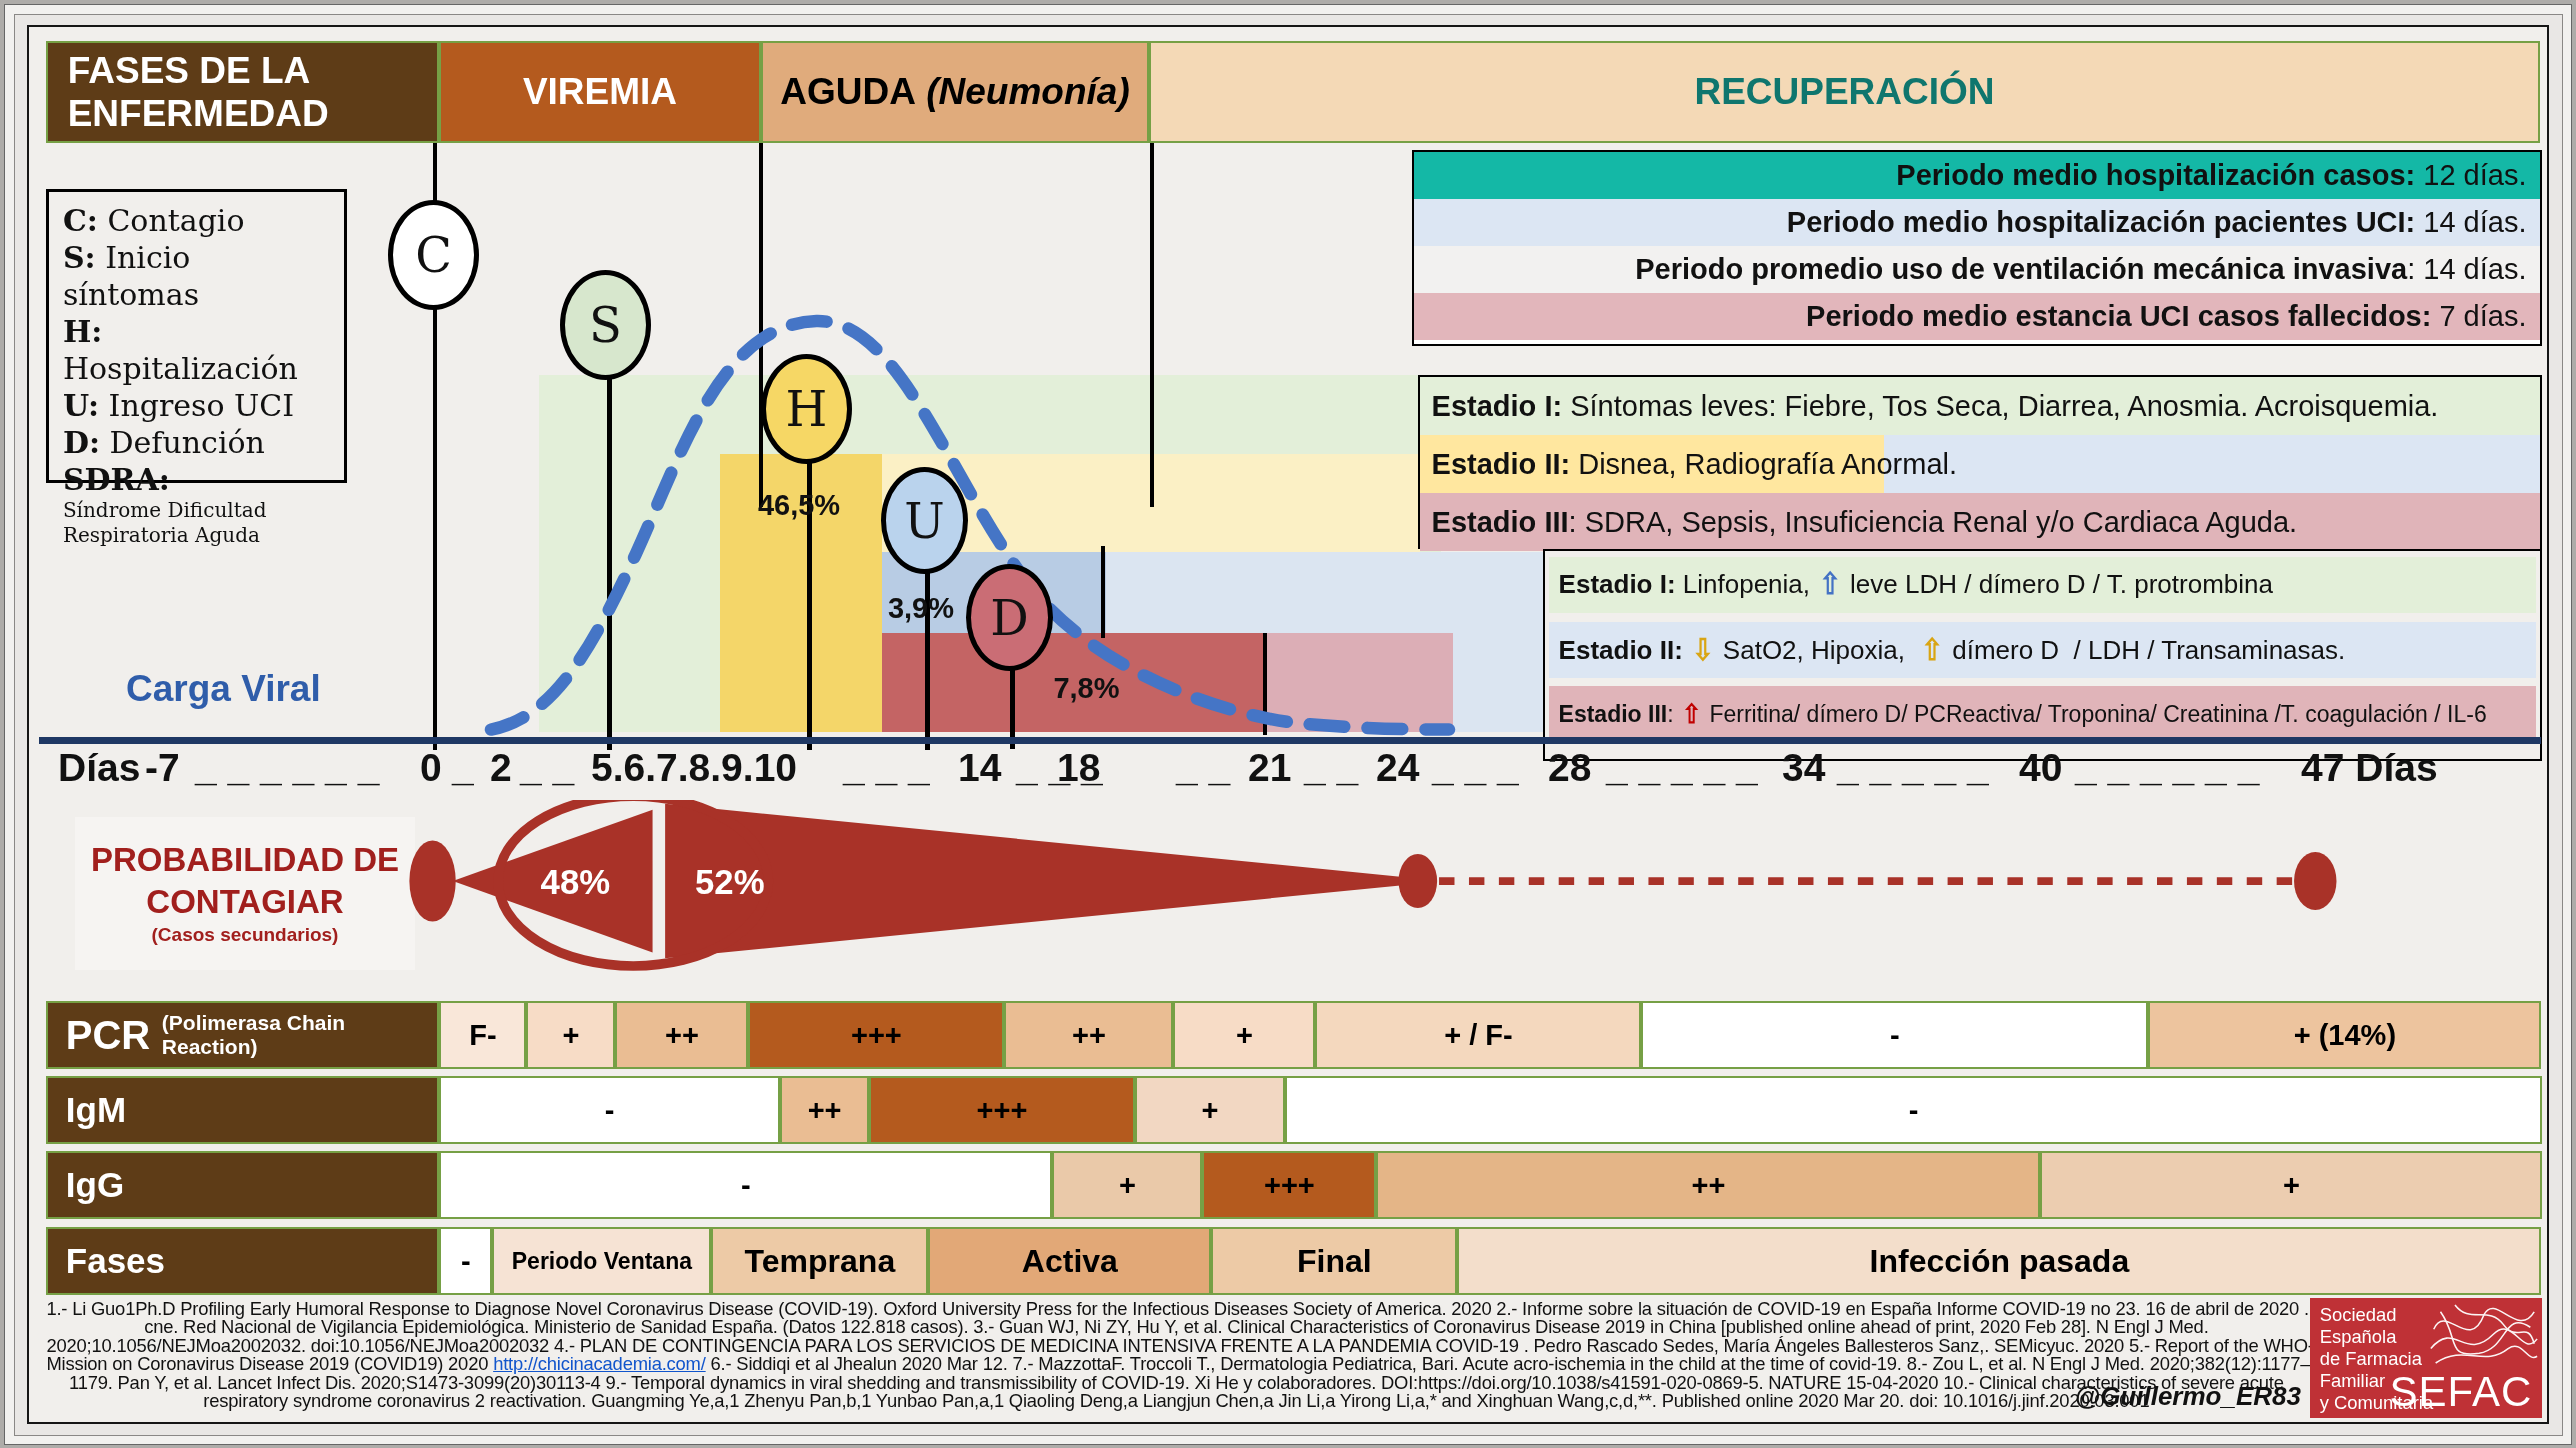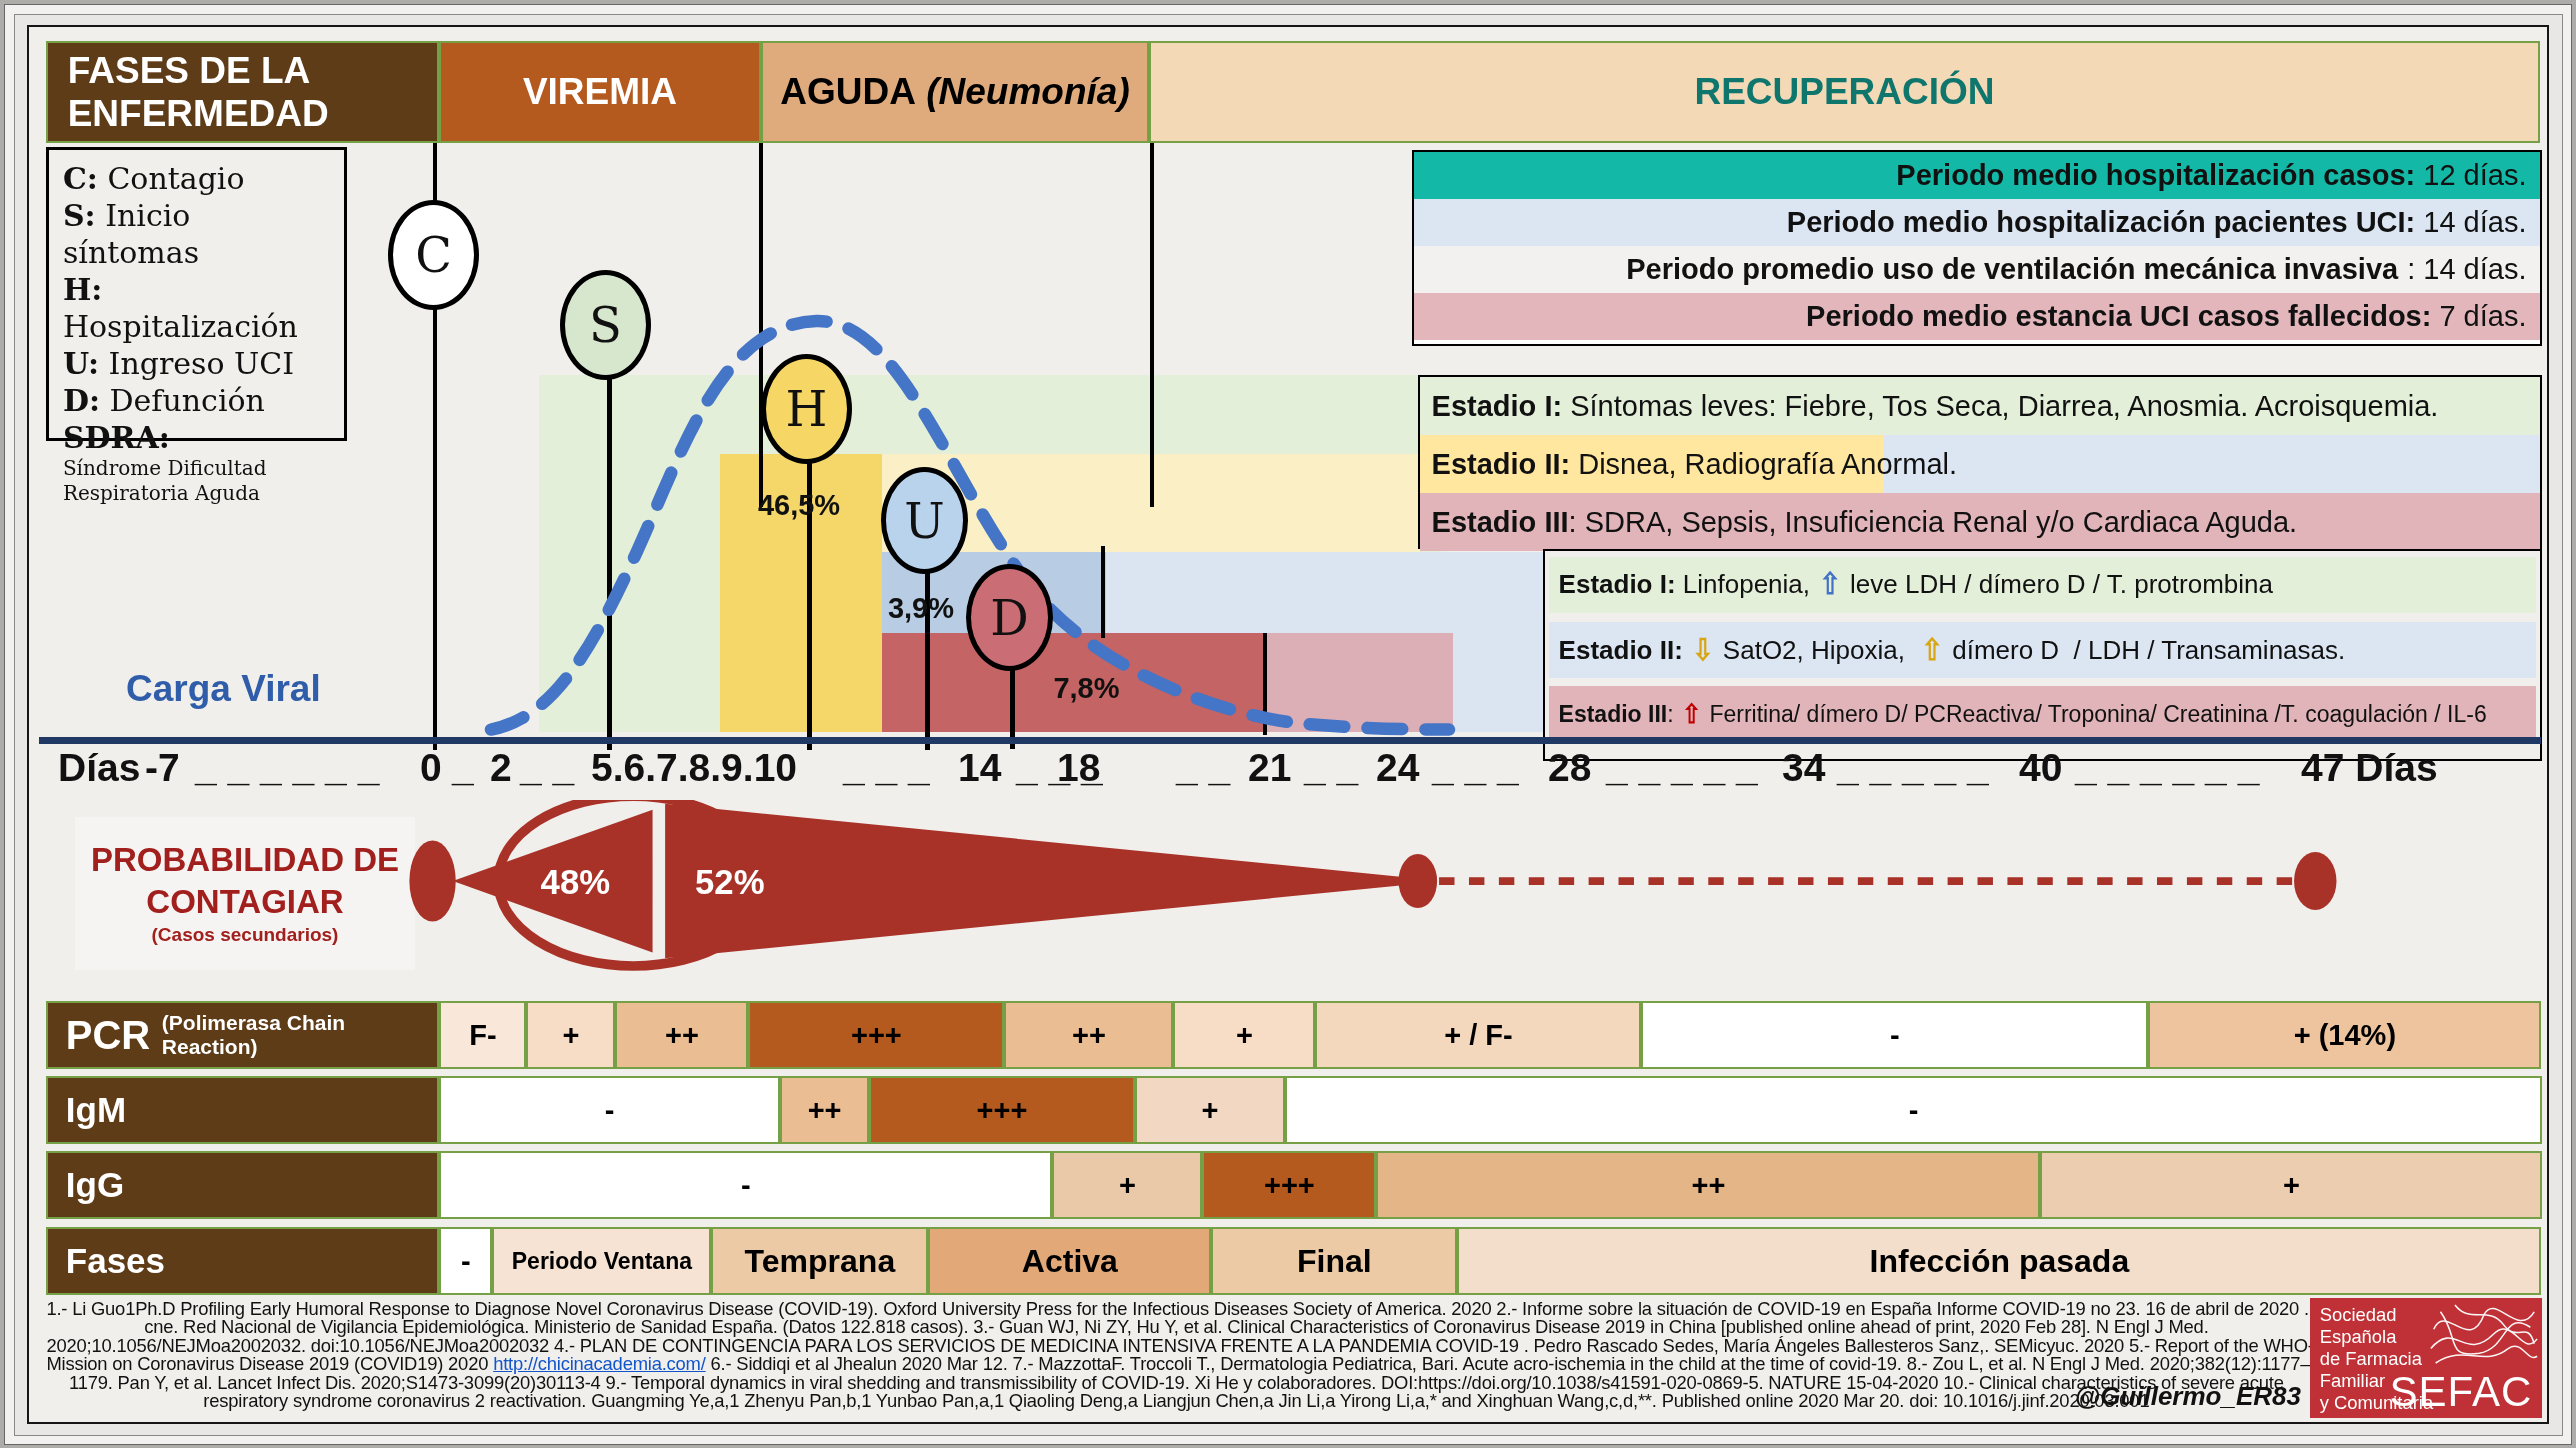--- a/index.html
+++ b/index.html
@@ -9,21 +9,21 @@
   .frame2{position:absolute;inset:13.5px;background:#e9e7e5;border:1.9px solid #8a8886;}
   .inner{position:absolute;inset:25px 27px;background:#f1efec;border:2.9px solid #151515;overflow:hidden;}
   .abs{position:absolute;}
   .hdr{display:flex;align-items:center;justify-content:center;border:2.9px solid #76a045;
        box-sizing:border-box;font-weight:bold;font-size:37px;}
   .vline{position:absolute;width:3.9px;background:#000;}
   .stick{position:absolute;width:4.8px;background:#000;}
   .circle{position:absolute;border:5.8px solid #000;border-radius:50%;display:flex;
           align-items:center;justify-content:center;font-family:"DejaVu Serif",serif;font-size:48px;background:#fff;}
   .pct{position:absolute;font-weight:bold;font-size:29px;text-align:center;}
-  .legend{position:absolute;border:3.9px solid #000;font-family:"DejaVu Serif",serif;padding:9.7px 13.5px;box-sizing:border-box;}
+  .legend{position:absolute;border:3.9px solid #000;font-family:"DejaVu Serif",serif;padding:9.7px 13.5px;box-sizing:border-box;margin-top:42px;}
   .legend .li{font-size:30px;line-height:37px;}
   .legend .li b{font-weight:bold;}
   .legend .small{font-size:20px;line-height:25px;}
   .ibox{position:absolute;border:2.9px solid #000;box-sizing:border-box;}
   .prow{display:flex;align-items:center;justify-content:flex-end;padding-right:13.5px;font-size:29px;height:47px;white-space:nowrap;}
   .erow{display:flex;align-items:center;padding-left:11.6px;font-size:29px;height:58px;white-space:nowrap;}
   .lrow{display:flex;align-items:center;padding-left:9.7px;font-size:26px;white-space:nowrap;}
   .arrow{font-weight:bold;display:inline-block;transform:scaleY(1.15);margin:0 1.9px;}
   .axis-seg{position:absolute;font-weight:bold;font-size:39px;white-space:pre;}
   .trow{position:absolute;display:flex;height:68px;}
@@ -93,21 +93,21 @@
 
     <div class="ibox" id="periodos" style="left:1383px;top:123px;width:1130px;height:196px;background:#fff;">
         <div class="prow" style="background: #14b8a6;">
           <b>Periodo medio hospitalización casos:</b>
           <span style="white-space: pre;"> 12 días.</span>
         </div>
         <div class="prow" style="background: rgb(220, 230, 243);">
           <b>Periodo medio hospitalización pacientes UCI:</b>
           <span style="white-space: pre;"> 14 días.</span>
         </div>
-        <div class="prow" style="background: rgb(242, 241, 240); gap: 9px;">
+        <div class="prow" style="background: rgb(242, 241, 240);">
           <b>Periodo promedio uso de ventilación mecánica invasiva</b>
           <span style="white-space: pre;">: 14 días.</span>
         </div>
         <div class="prow" style="background: rgb(226, 182, 187);">
           <b>Periodo medio estancia UCI casos fallecidos:</b>
           <span style="white-space: pre;"> 7 días.</span>
         </div>
       </div>
 
     <div class="ibox" id="estadios" style="left:1389px;top:348px;width:1124px;height:174px;background:#e3efd9;">

